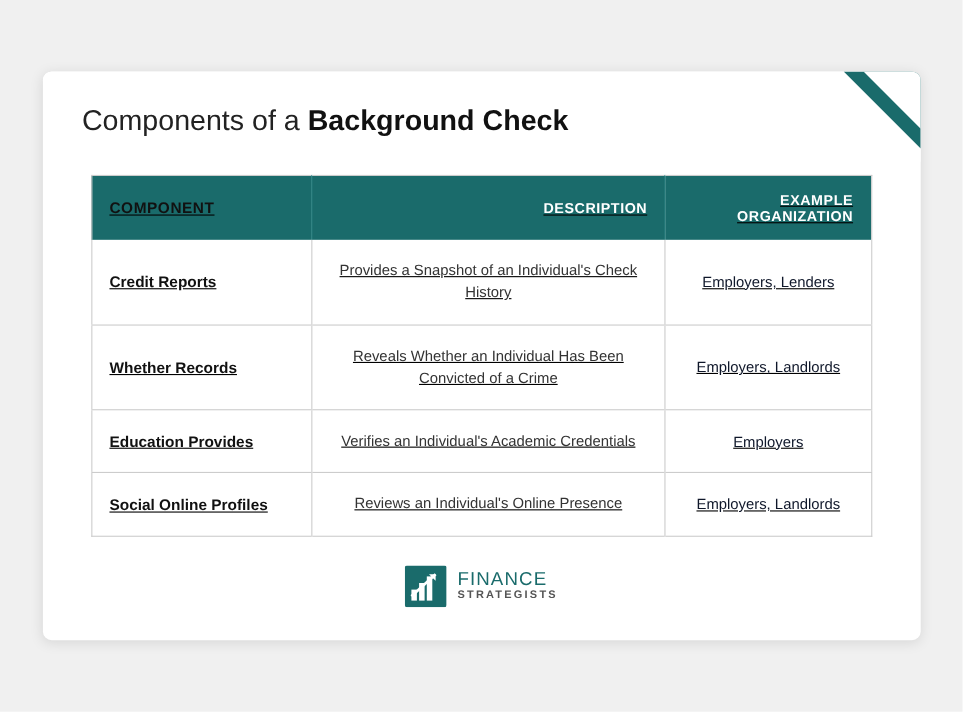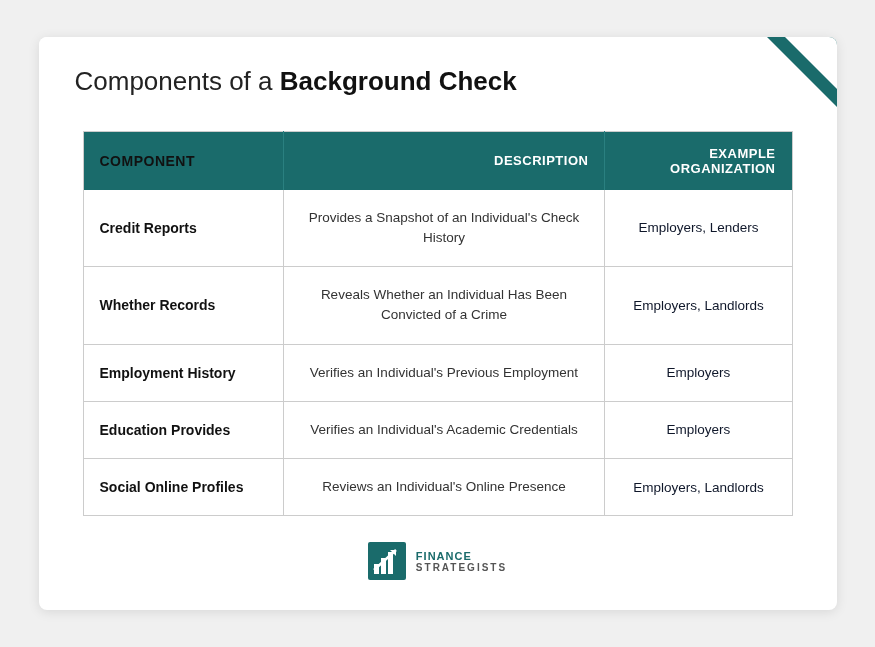--- a/index.html
+++ b/index.html
@@ -58,20 +58,21 @@
       width: 0;
       height: 0;
       border-style: solid;
       border-width: 0 52px 52px 0;
       border-color: transparent #ffffff transparent transparent;
     }
 
     .table-wrapper {
       padding: 0 44px;
       margin-top: 12px;
+      text-decoration: underline;
     }
 
     table {
       width: 100%;
       border-collapse: collapse;
       border: 1.5px solid #cccccc;
     }
 
     thead tr {
       background-color: #1a6b6b;
@@ -143,22 +144,22 @@
       height: 38px;
     }
 
     .logo-text {
       display: flex;
       flex-direction: column;
       line-height: 1.1;
     }
 
     .logo-text .brand-finance {
-      font-size: 11px;
-      font-weight: 700;
+      font-size: 17px;
+      font-weight: 400;
       color: #1a6b6b;
       letter-spacing: 1px;
       text-transform: uppercase;
     }
 
     .logo-text .brand-strategists {
       font-size: 10px;
       font-weight: 700;
       color: #555555;
       letter-spacing: 2px;
@@ -192,25 +193,20 @@
             <td class="col-component">Credit Reports</td>
             <td class="col-description">Provides a Snapshot of an Individual's Check History</td>
             <td class="col-org">Employers, Lenders</td>
           </tr>
           <tr>
             <td class="col-component">Whether Records</td>
             <td class="col-description">Reveals Whether an Individual Has Been Convicted of a Crime</td>
             <td class="col-org">Employers, Landlords</td>
           </tr>
           <tr>
-            <td class="col-component">Employment History</td>
-            <td class="col-description">Verifies an Individual's Previous Employment</td>
-            <td class="col-org">Employers</td>
-          </tr>
-          <tr>
             <td class="col-component">Education Provides</td>
             <td class="col-description">Verifies an Individual's Academic Credentials</td>
             <td class="col-org">Employers</td>
           </tr>
           <tr>
             <td class="col-component">Social Online Profiles</td>
             <td class="col-description">Reviews an Individual's Online Presence</td>
             <td class="col-org">Employers, Landlords</td>
           </tr>
         </tbody>

